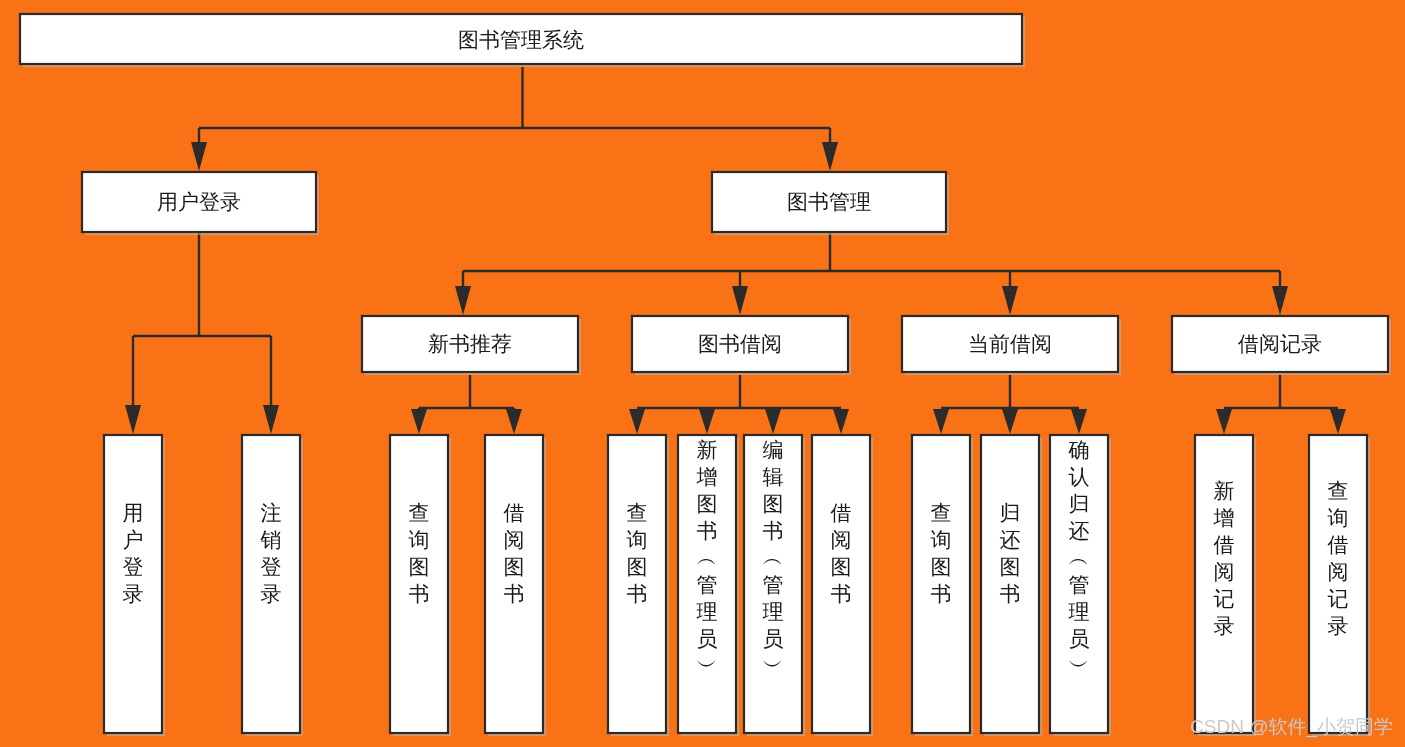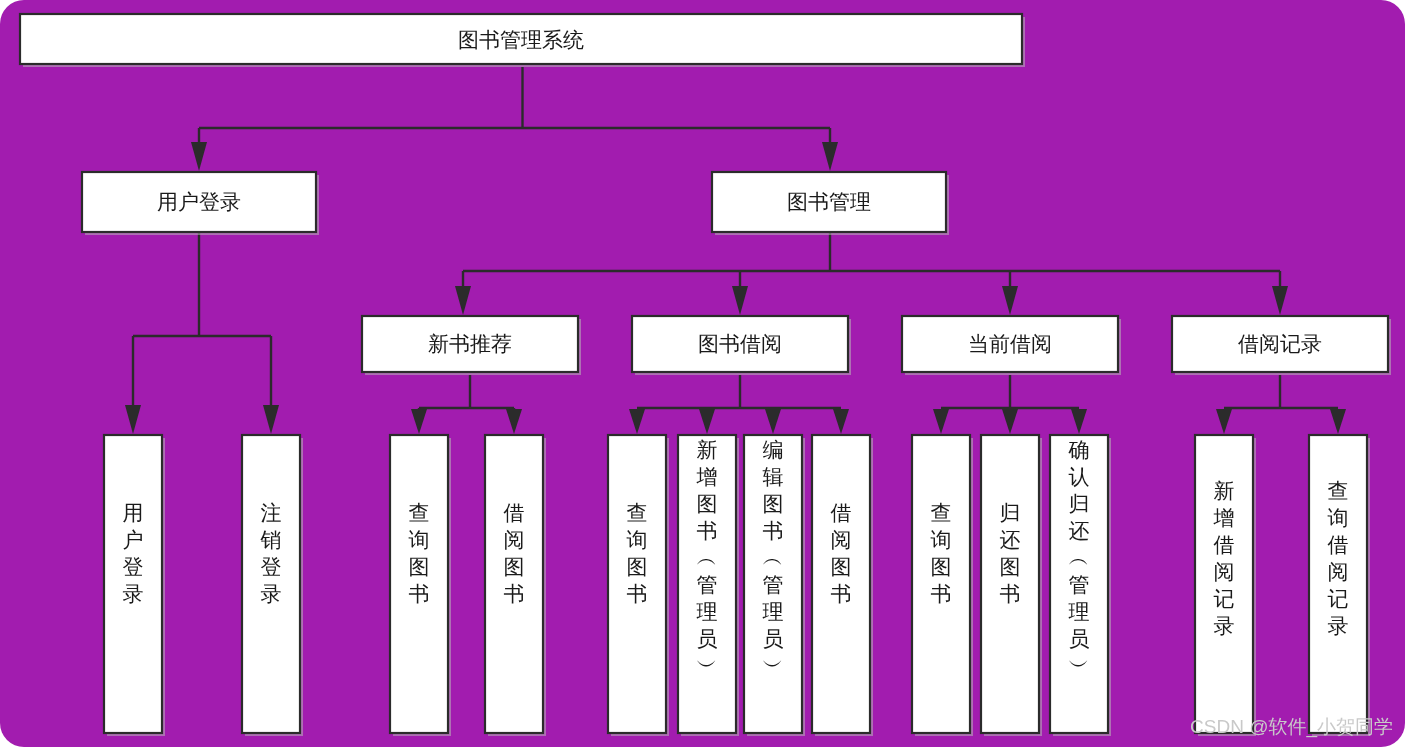--- a/index.html
+++ b/index.html
@@ -8,23 +8,22 @@
     padding: 0;
     background: #ffffff;
   }
   body {
     font-family: "Liberation Sans", "DejaVu Sans", sans-serif;
   }
   #diagram-root {
     position: relative;
     width: 1405px;
     height: 747px;
-    background: #a21caf;
+    background: #f97316;
     overflow: hidden;
-    border-radius: 24px;
   }
   svg#flowchart {
     position: absolute;
     top: 0;
     left: 0;
     width: 1405px;
     height: 747px;
     display: block;
   }
   .node-box {

